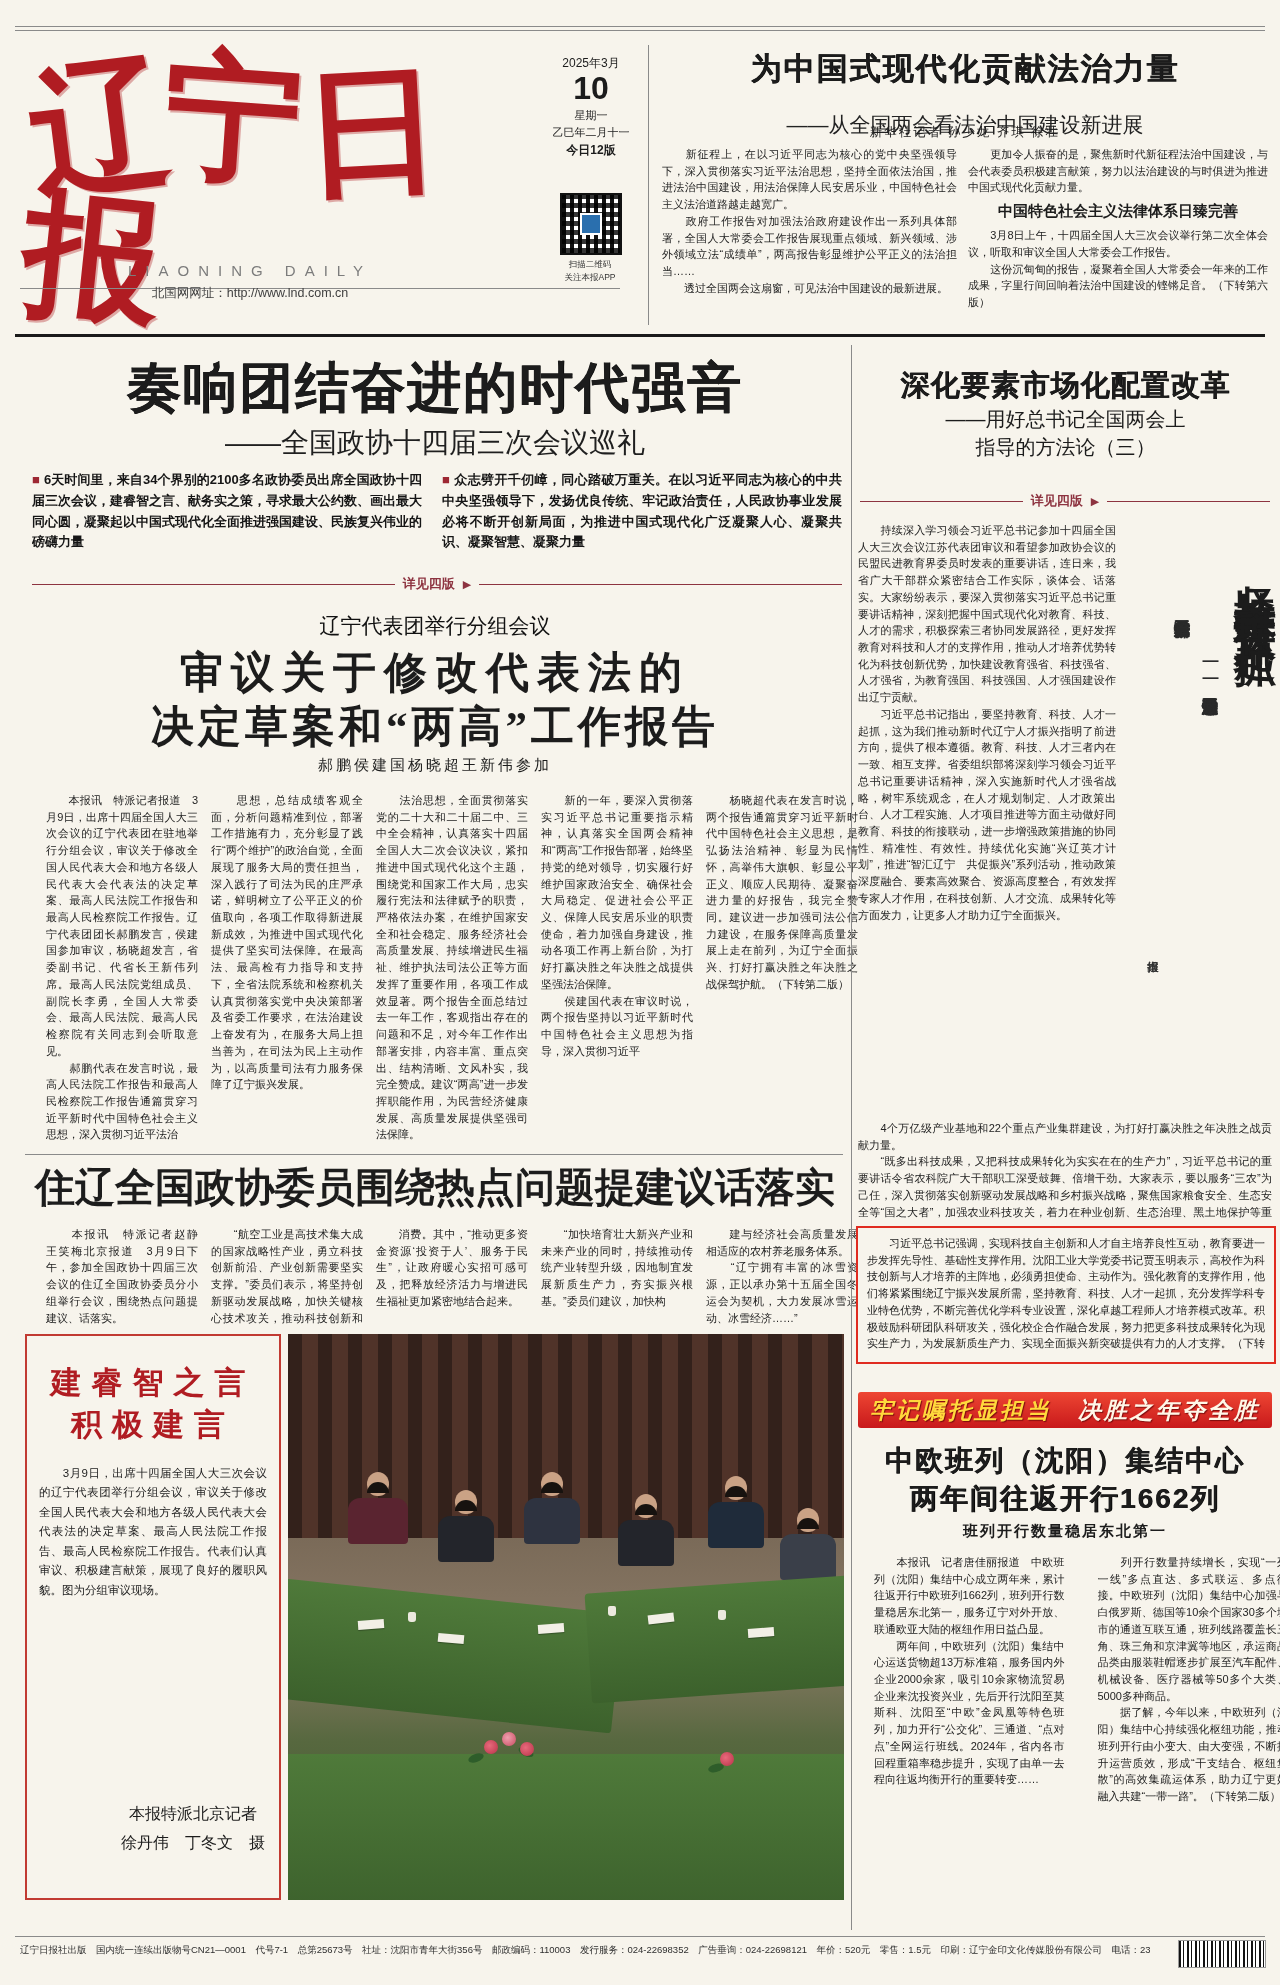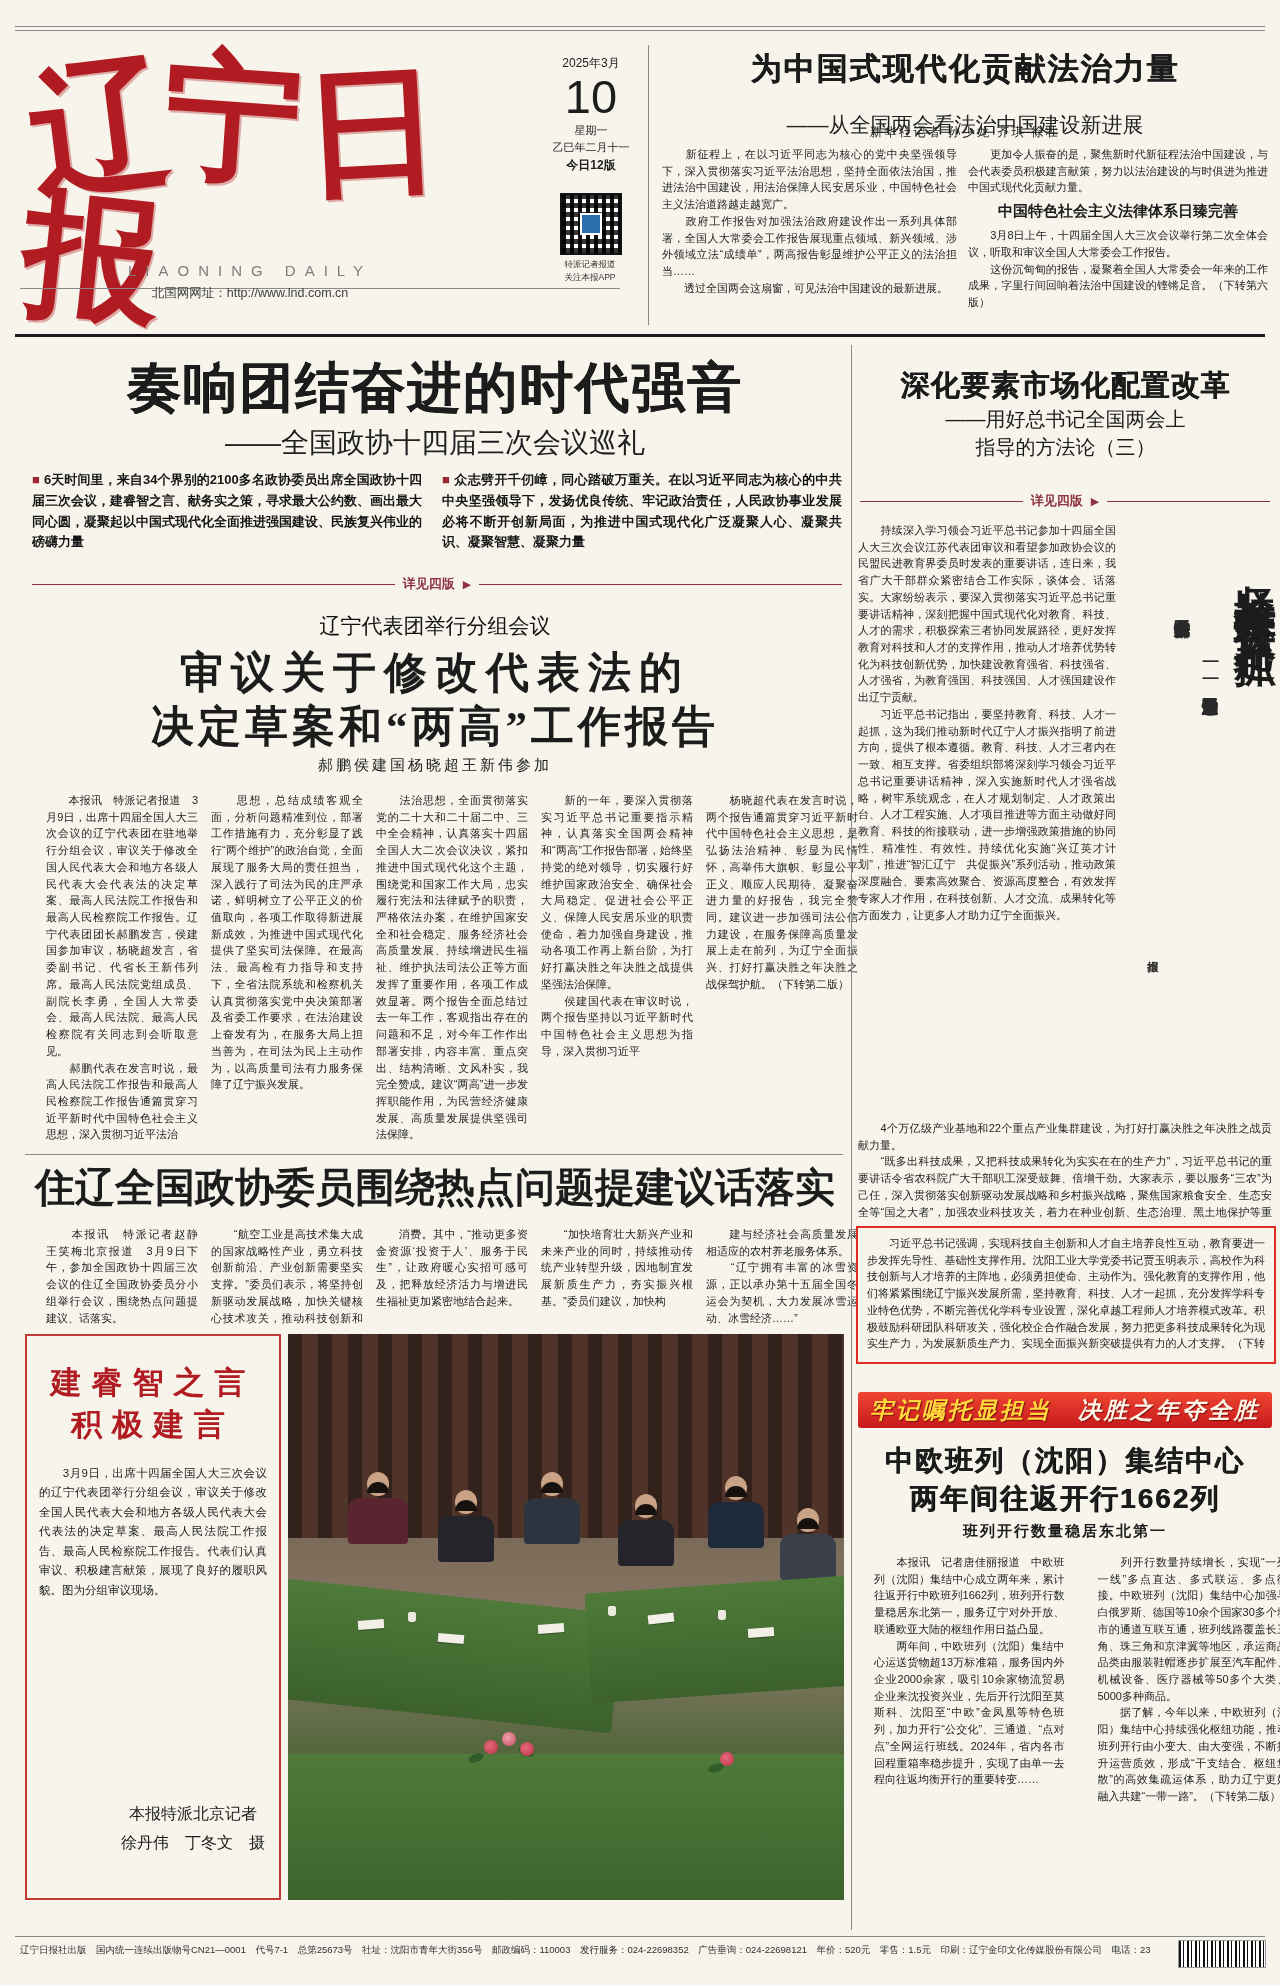--- a/index.html
+++ b/index.html
@@ -73,31 +73,31 @@
     <span class="mast-char" style="transform:rotate(4deg) translateY(-4px);margin-left:-8px;">宁</span>
     <span class="mast-char" style="transform:rotate(-3deg) translateY(10px);margin-left:-4px;">日</span>
     <span class="mast-char" style="transform:rotate(6deg) translateY(-2px);margin-left:-6px;">报</span>
   </div>
   <div class="abs center-txt" style="left:60px;top:262px;width:380px;letter-spacing:9px;color:#7c7c7c;font-size:15px;">LIAONING DAILY</div>
   <div class="rule-light" style="left:20px;top:288px;width:600px;height:1px;"></div>
   <div class="abs center-txt" style="left:60px;top:285px;width:380px;font-size:12.5px;color:#404040;">北国网网址：http://www.lnd.com.cn</div>
 
   <div class="abs" style="left:548px;top:55px;width:86px;text-align:center;">
     <div style="font-size:12px;">2025年3月</div>
-    <div style="font-size:47px;font-weight:normal;line-height:1.05;">10</div>
+    <div style="font-size:32px;font-weight:bold;line-height:1.05;">10</div>
     <div style="font-size:11px;margin-top:2px;">星期一</div>
     <div style="font-size:11px;margin-top:2px;">乙巳年二月十一</div>
     <div style="font-size:12px;font-weight:bold;margin-top:2px;">今日12版</div>
   </div>
   <div class="abs" style="left:560px;top:193px;">
     <div class="qr"></div>
       <div class="qr-logo"></div>
   </div>
   <div class="abs" style="left:540px;top:258px;width:100px;text-align:center;font-size:8.5px;color:#333;line-height:1.5;">
-    <div>特派记者报道</div>
+    <div>扫描二维码</div>
     <div>关注本报APP</div>
   </div>
   <div class="rule-light" style="left:648px;top:45px;width:1px;height:280px;"></div>
 
   <div class="abs center-txt h-sans-xl" style="left:660px;top:48px;width:610px;font-size:31px;">为中国式现代化贡献法治力量</div>
   <div class="abs center-txt" style="left:660px;top:92px;width:610px;font-size:21px;color:#222;margin-top:19px;">——从全国两会看法治中国建设新进展</div>
   <div class="abs center-txt" style="left:660px;top:124px;width:610px;font-size:12.5px;letter-spacing:2px;">新华社记者 孙少龙 齐琪 徐壮</div>
   <div class="abs col" style="left:662px;top:146px;width:295px;height:182px;">　　新征程上，在以习近平同志为核心的党中央坚强领导下，深入贯彻落实习近平法治思想，坚持全面依法治国，推进法治中国建设，用法治保障人民安居乐业，中国特色社会主义法治道路越走越宽广。
 　　政府工作报告对加强法治政府建设作出一系列具体部署，全国人大常委会工作报告展现重点领域、新兴领域、涉外领域立法“成绩单”，两高报告彰显维护公平正义的法治担当……
 　　透过全国两会这扇窗，可见法治中国建设的最新进展。</div>

